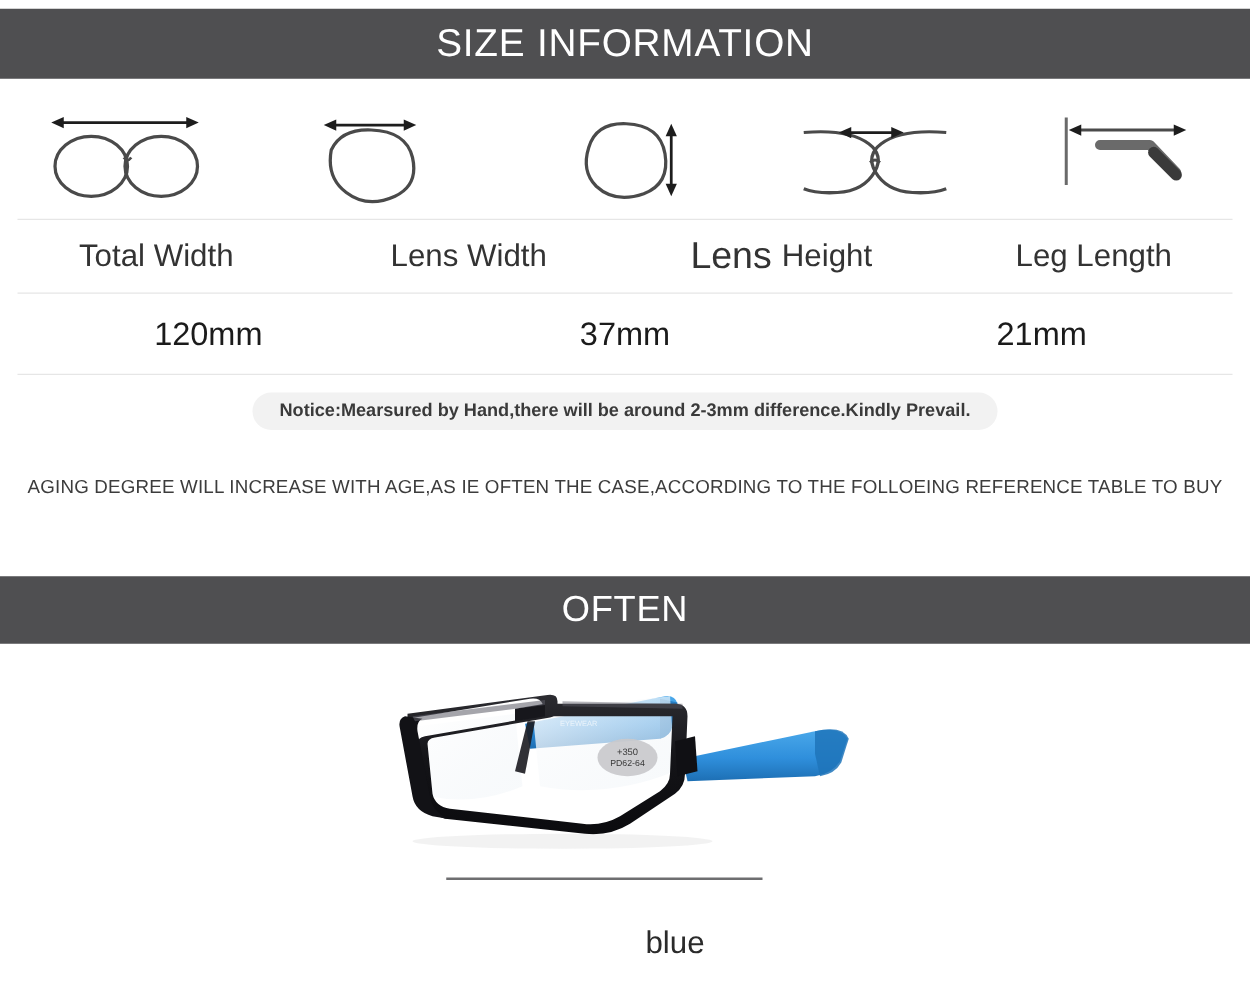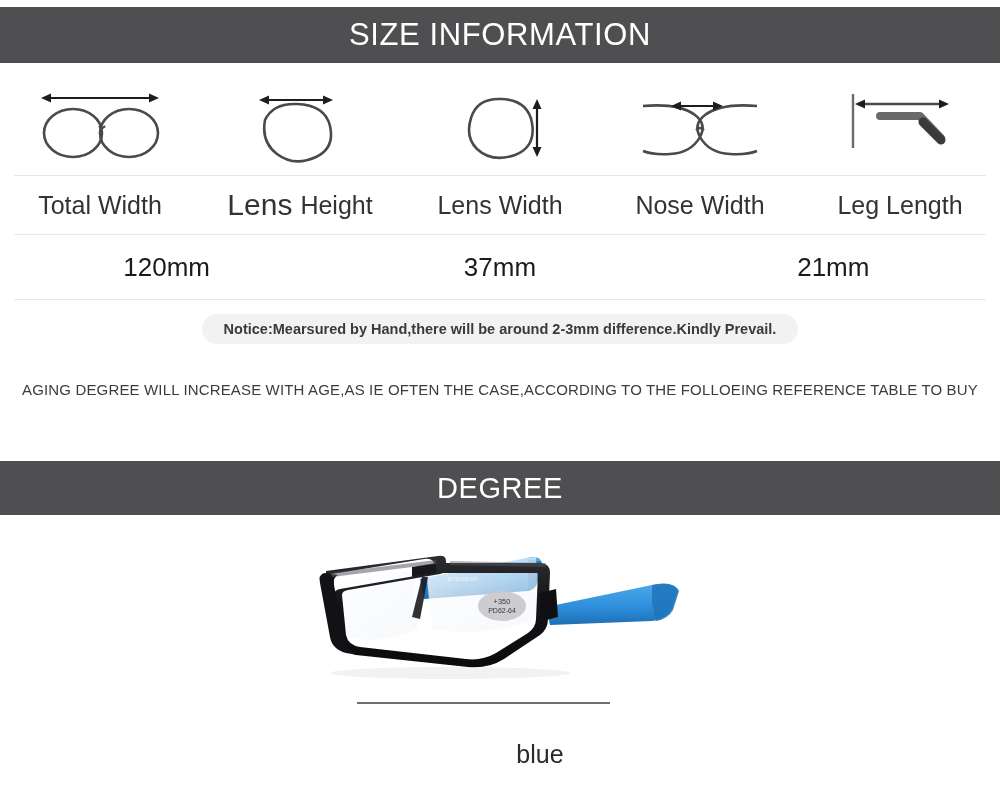--- a/index.html
+++ b/index.html
@@ -236,26 +236,25 @@
         </svg>
       </div>
     </div>
 
   </div>
 
   <div class="rule"></div>
 
   <div class="label-row">
     <div class="cell">Total Width</div>
+    <div class="cell">Lens Width</div>
     <div class="cell">
       <span class="label-lens-big">Lens</span>
       <span class="label-lens-small">Height</span>
     </div>
-    <div class="cell">Lens Width</div>
-    <div class="cell">Nose Width</div>
     <div class="cell">Leg Length</div>
   </div>
 
   <div class="rule"></div>
 
   <div class="value-row">
     <div class="cell">120mm</div>
     <div class="cell">37mm</div>
     <div class="cell">21mm</div>
   </div>
@@ -264,21 +263,21 @@
 
   <div class="notice-wrap">
     <div class="notice">Notice:Mearsured by Hand,there will be around 2-3mm difference.Kindly Prevail.</div>
   </div>
 
 </div>
 
 <div class="aging">AGING DEGREE WILL INCREASE WITH AGE,AS IE OFTEN THE CASE,ACCORDING TO THE FOLLOEING REFERENCE TABLE TO BUY</div>
 
 <div class="banner banner-colour">
-  <span>DEGREE</span>
+  <span>OFTEN</span>
 </div>
 
 <div class="colour-block">
 
   <div class="glasses-stage">
     <svg width="400" height="170" viewBox="0 0 400 170">
       <defs>
         <linearGradient id="blueTemple" x1="0" y1="0" x2="0" y2="1">
           <stop offset="0%" stop-color="#4aa8ea"></stop>
           <stop offset="55%" stop-color="#2f8fdc"></stop>

